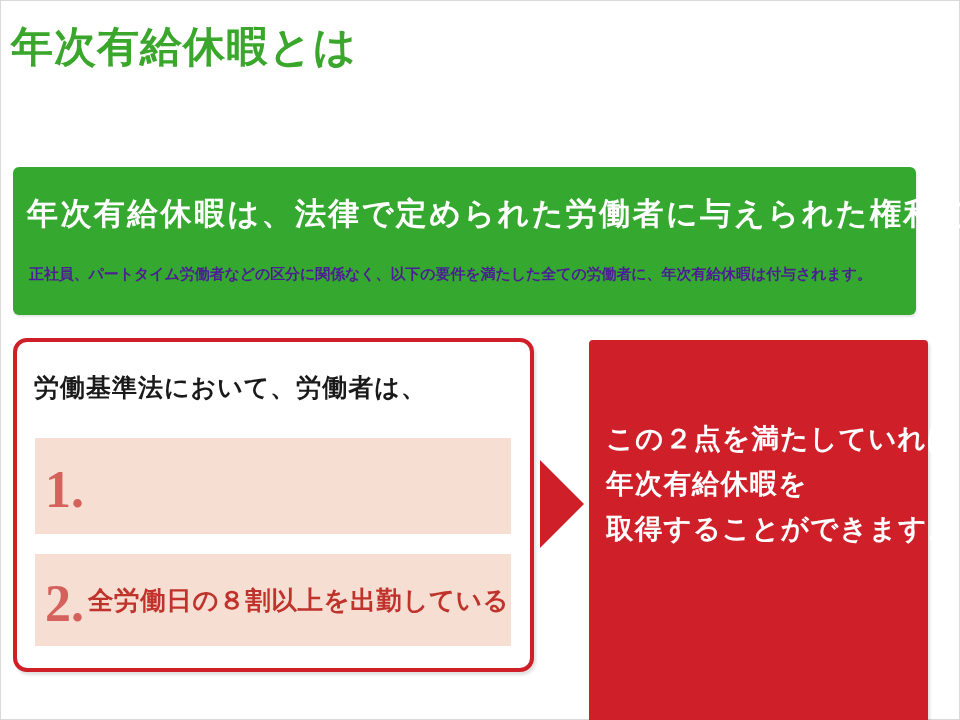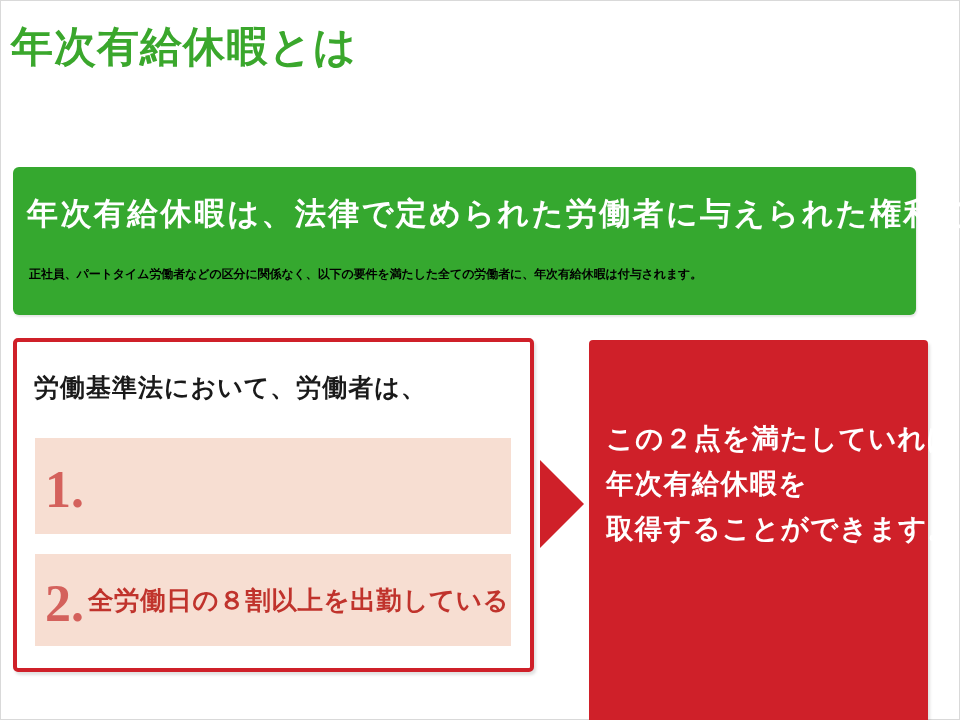--- a/index.html
+++ b/index.html
@@ -65,38 +65,38 @@
     line-height: 38px;
     letter-spacing: 2.4px;
     color: #ffffff;
     white-space: nowrap;
   }
   #green-banner-note {
     position: absolute;
     left: 16px;
     top: 97px;
     width: 880px;
-    font-size: 12px;
+    font-size: 15px;
     font-weight: bold;
     line-height: 20px;
     letter-spacing: -0.1px;
-    color: #000000;
+    color: #4c1d95;
     white-space: nowrap;
   }
 
   
   #conditions-box {
     position: absolute;
     left: 12px;
     top: 337px;
     width: 521px;
     height: 334px;
     background: #ffffff;
     border: 4px solid #cf2029;
-    border-radius: 5px;
+    border-radius: 14px;
     box-sizing: border-box;
     box-shadow: 2px 3px 3px rgba(0,0,0,0.12);
   }
   #conditions-lead {
     position: absolute;
     left: 17px;
     top: 28px;
     font-size: 25px;
     font-weight: bold;
     line-height: 34px;

